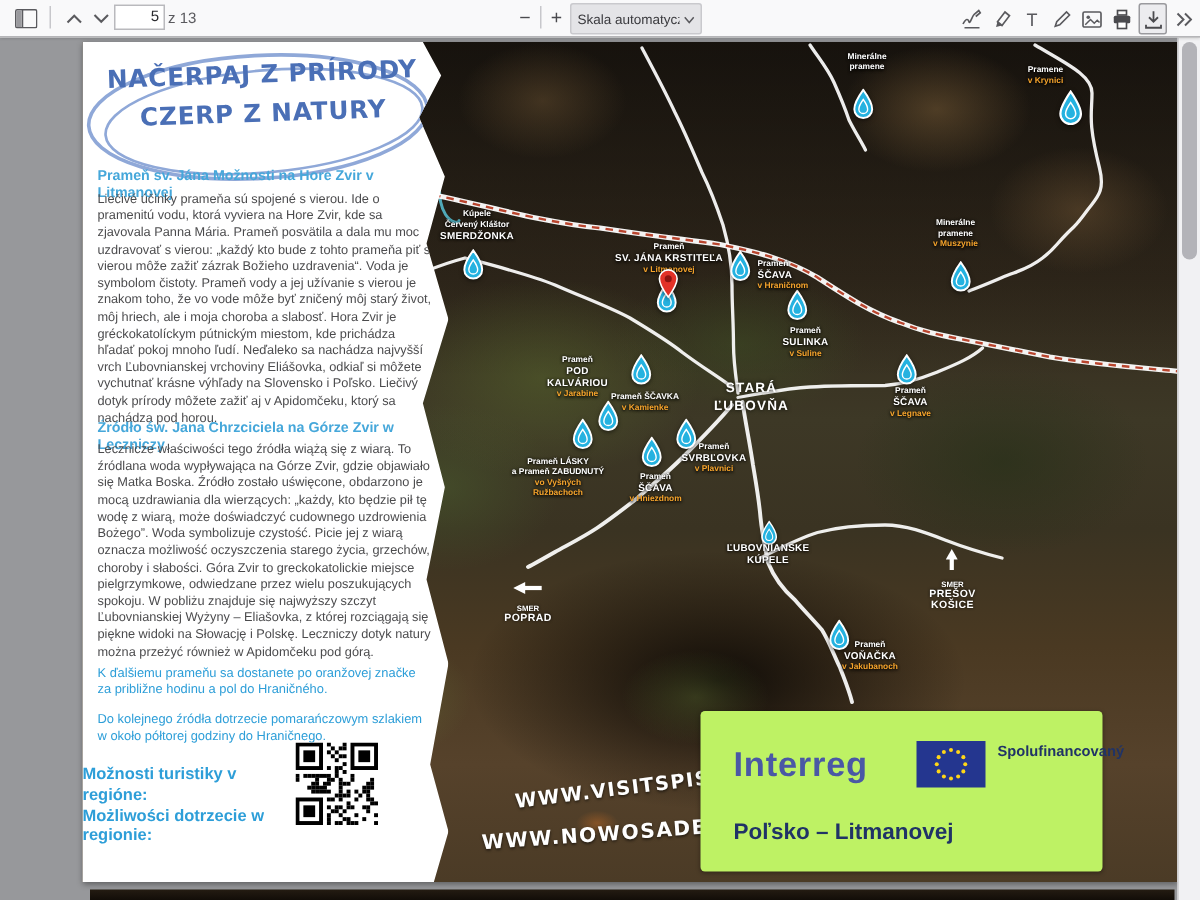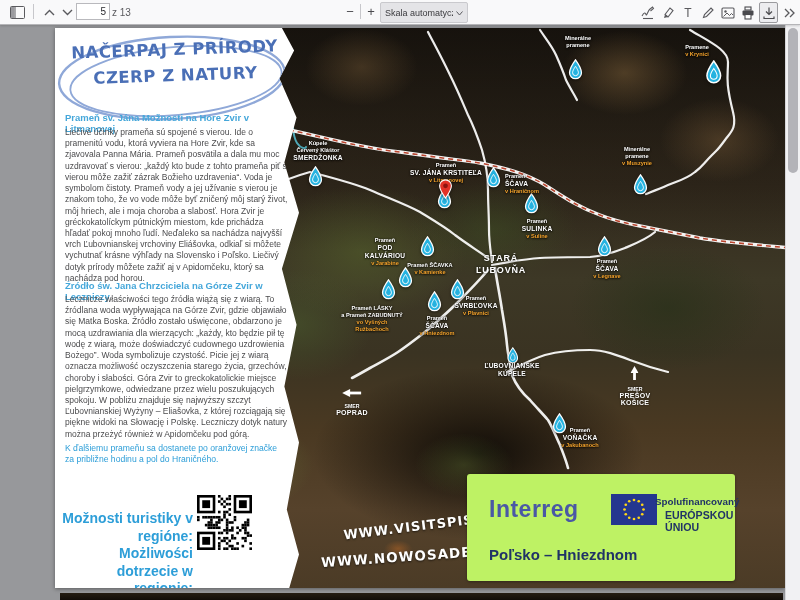--- a/index.html
+++ b/index.html
@@ -55,21 +55,21 @@
   
   .panel{position:absolute;left:0;top:0;width:244px;height:560px;background:#fff;
     clip-path:polygon(0 0,93% 0,98% 4%,92% 9%,99% 16%,94% 24%,100% 33%,93% 43%,99% 53%,94% 64%,100% 74%,95% 86%,100% 94%,96% 100%,0 100%);}
   .brand{position:absolute;left:14px;top:12px;width:212px;text-align:center;transform:rotate(-2deg);color:#4a6fb6;font-weight:bold;font-family:"DejaVu Sans",sans-serif;letter-spacing:.5px;}
   .brand .l1{font-size:16.5px;}
   .brand .l2{font-size:16.5px;margin-top:7px;}
   .swirl{position:absolute;left:0px;top:2px;}
   .h-blue{position:absolute;left:10px;width:224px;font-size:9.5px;font-weight:bold;color:#45a7da;}
   .body-txt{position:absolute;left:10px;width:225px;font-size:8.5px;line-height:1.32;color:#4b4b4d;}
   .note{position:absolute;left:10px;width:222px;font-size:8.6px;line-height:1.3;font-weight:normal;color:#2d9ed8;}
-  .tourism{position:absolute;left:0px;top:482px;width:138px;text-align:right;font-size:14px;line-height:1.25;font-weight:bold;color:#2d9ed8;}
+  .tourism{position:absolute;left:0px;top:482px;width:138px;text-align:left;font-size:11px;line-height:1.25;font-weight:bold;color:#2d9ed8;}
   .qr{position:absolute;left:142px;top:467px;width:55px;height:55px;background:#fff;}
 
   
   .mk{position:absolute;text-align:center;transform:translateX(-50%);color:#fff;text-shadow:0 0 2px rgba(0,0,0,.85),0 1px 2px rgba(0,0,0,.7);white-space:nowrap;z-index:6;}
   .mk.left{transform:none;text-align:left;}
   .mk-line{font-size:5.6px;font-weight:bold;line-height:1.25;}
   .mk-caps{font-size:6.6px;font-weight:bold;line-height:1.25;letter-spacing:.2px;}
   .mk-sub{font-size:5.6px;font-weight:bold;line-height:1.25;color:#f6a42c;}
   .town{position:absolute;transform:translateX(-50%);text-align:center;color:#fff;font-weight:bold;font-size:9px;letter-spacing:.8px;line-height:1.35;text-shadow:0 0 3px rgba(0,0,0,.9);z-index:6;}
   .drop,.pin{position:absolute;z-index:5;filter:drop-shadow(0 1px 1.5px rgba(0,0,0,.5));}
@@ -80,21 +80,21 @@
 
   
   .site{position:absolute;color:#fff;font-weight:bold;font-family:"DejaVu Sans",sans-serif;letter-spacing:1px;text-shadow:0 1px 2px rgba(0,0,0,.6);z-index:7;}
   .site1{left:288px;top:490px;font-size:13px;transform:rotate(-7deg);}
   .site2{left:266px;top:519px;font-size:13.5px;transform:rotate(-4deg);}
 
   
   .interreg{position:absolute;left:412px;top:446px;width:268px;height:107px;background:#bef264;border-radius:3px;box-shadow:0 1px 3px rgba(0,0,0,.35);z-index:8;}
   .ir-logo{position:absolute;left:22px;top:22px;font-size:23px;font-weight:bold;color:#4a58a5;letter-spacing:.5px;}
   .eu-flag{position:absolute;left:144px;top:20px;width:46px;height:31px;background:#24368f;}
-  .ir-co1{position:absolute;left:188px;top:22px;font-size:9.8px;font-weight:bold;color:#203366;}
+  .ir-co1{position:absolute;left:198px;top:22px;font-size:9.8px;font-weight:bold;color:#203366;}
   .ir-co2{position:absolute;left:198px;top:35px;font-size:10.6px;font-weight:bold;color:#203366;}
   .ir-prog{position:absolute;left:22px;top:72px;font-size:15px;font-weight:bold;color:#203366;}
 </style>
 </head>
 <body>
 
 <div class="toolbar">
   <div class="tb-btn" style="left:8px">
     <span>
       <svg width="15" height="13" viewBox="0 0 15 13">
@@ -403,20 +403,21 @@
       </svg>
       <div class="brand">
         <div class="l1">NAČERPAJ Z PRÍRODY</div>
         <div class="l2">CZERP Z NATURY</div>
       </div>
       <div class="h-blue" style="top:84px">Prameň sv. Jána Možnosti na Hore Zvir v Litmanovej</div>
       <div class="body-txt" style="top:99px">Liečivé účinky prameňa sú spojené s vierou. Ide o pramenitú vodu, ktorá vyviera na Hore Zvir, kde sa zjavovala Panna Mária. Prameň posvätila a dala mu moc uzdravovať s vierou: „každý kto bude z tohto prameňa piť s vierou môže zažiť zázrak Božieho uzdravenia“. Voda je symbolom čistoty. Prameň vody a jej užívanie s vierou je znakom toho, že vo vode môže byť zničený môj starý život, môj hriech, ale i moja choroba a slabosť. Hora Zvir je gréckokatolíckym pútnickým miestom, kde prichádza hľadať pokoj mnoho ľudí. Neďaleko sa nachádza najvyšší vrch Ľubovnianskej vrchoviny Eliášovka, odkiaľ si môžete vychutnať krásne výhľady na Slovensko i Poľsko. Liečivý dotyk prírody môžete zažiť aj v Apidomčeku, ktorý sa nachádza pod horou.</div>
       <div class="h-blue" style="top:252px">Źródło św. Jana Chrzciciela na Górze Zvir w Leczniczy</div>
       <div class="body-txt" style="top:266px">Lecznicze właściwości tego źródła wiążą się z wiarą. To źródlana woda wypływająca na Górze Zvir, gdzie objawiało się Matka Boska. Źródło zostało uświęcone, obdarzono je mocą uzdrawiania dla wierzących: „każdy, kto będzie pił tę wodę z wiarą, może doświadczyć cudownego uzdrowienia Bożego”. Woda symbolizuje czystość. Picie jej z wiarą oznacza możliwość oczyszczenia starego życia, grzechów, choroby i słabości. Góra Zvir to greckokatolickie miejsce pielgrzymkowe, odwiedzane przez wielu poszukujących spokoju. W pobliżu znajduje się najwyższy szczyt Ľubovnianskiej Wyżyny – Eliašovka, z której rozciągają się piękne widoki na Słowację i Polskę. Leczniczy dotyk natury można przeżyć również w Apidomčeku pod górą.</div>
       <div class="note" style="top:415px">K ďalšiemu prameňu sa dostanete po oranžovej značke za približne hodinu a pol do Hraničného.</div>
+      <div class="note" style="top:446px">Do kolejnego źródła dotrzecie pomarańczowym szlakiem w około półtorej godziny do Hraničnego.</div>
       <div class="tourism">
         <div>Možnosti turistiky v regióne:</div>
         <div>Możliwości dotrzecie w regionie:</div>
       </div>
       <svg class="qr" id="qr" viewBox="0 0 55 55">
           <rect x="0" y="20.952380952380953" width="2.619047619047619" height="2.619047619047619" fill="#000"></rect>
           <rect x="0" y="23.571428571428573" width="2.619047619047619" height="2.619047619047619" fill="#000"></rect>
           <rect x="5.238095238095238" y="20.952380952380953" width="2.619047619047619" height="2.619047619047619" fill="#000"></rect>
           <rect x="7.857142857142858" y="20.952380952380953" width="2.619047619047619" height="2.619047619047619" fill="#000"></rect>
           <rect x="7.857142857142858" y="28.80952380952381" width="2.619047619047619" height="2.619047619047619" fill="#000"></rect>
@@ -545,22 +546,21 @@
             <circle cx="27.75" cy="23.72724133595217" r="1.35" fill="#ffd617"></circle>
             <circle cx="23" cy="25" r="1.35" fill="#ffd617"></circle>
             <circle cx="18.250000000000004" cy="23.72724133595217" r="1.35" fill="#ffd617"></circle>
             <circle cx="14.772758664047835" cy="20.250000000000004" r="1.35" fill="#ffd617"></circle>
             <circle cx="13.5" cy="15.500000000000002" r="1.35" fill="#ffd617"></circle>
             <circle cx="14.772758664047833" cy="10.75" r="1.35" fill="#ffd617"></circle>
             <circle cx="18.249999999999996" cy="7.272758664047835" r="1.35" fill="#ffd617"></circle>
           </svg>
       </div>
       <div class="ir-co1">Spolufinancovaný</div>
-      <div class="ir-co2">EURÓPSKOU ÚNIOU</div>
-      <div class="ir-prog">Poľsko – Hniezdnom</div>
+      <div class="ir-prog">Poľsko – Litmanovej</div>
     </div>
   </div>
 
   <div class="next-page"></div>
   <div class="scrollbar">
     <div class="scroll-thumb"></div>
   </div>
 </div>
 
 </body></html>

